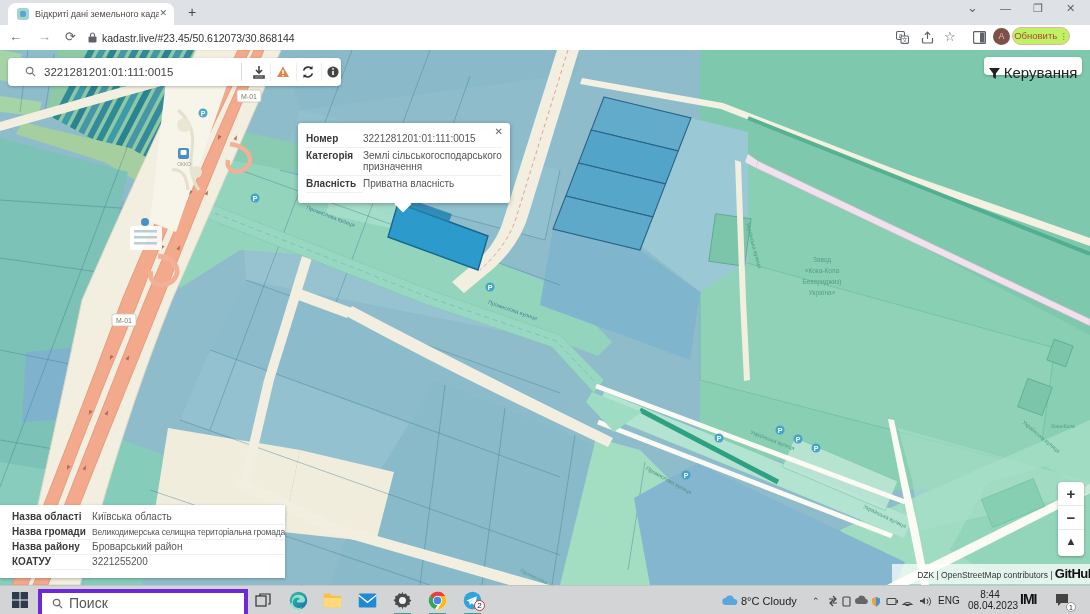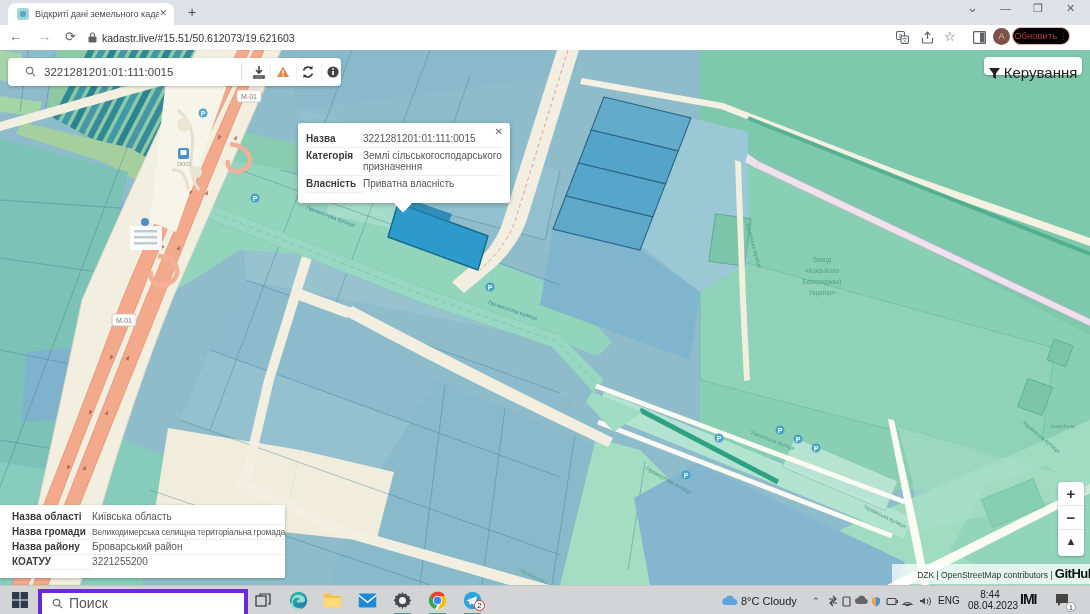--- a/index.html
+++ b/index.html
@@ -11,21 +11,21 @@
 #tab .fav { position:absolute; left:9px; top:5px; width:12px; height:12px; border-radius:3px; background:#9fd6d4; }
 #tab .fav:after { content:""; position:absolute; left:3px; top:3px; width:6px; height:6px; background:#5aa7c9; border-radius:2px; }
 #tab .ttl { position:absolute; left:27px; top:6px; font-size:9px; color:#4a4a4a; width:124px; overflow:hidden; white-space:nowrap; }
 #tab .x { position:absolute; right:7px; top:5px; font-size:9px; color:#5f6368; }
 #newtab { position:absolute; left:188px; top:4px; font-size:14px; color:#45494d; }
 .wbtn { position:absolute; top:2px; color:#5f6368; font-size:11px; }
 #toolbar { position:absolute; top:25px; left:0; width:1090px; height:25px; background:#fff; }
 .tbico { position:absolute; top:4px; color:#5f6368; font-size:13px; }
 #url { position:absolute; left:102px; top:7px; font-size:10.5px; color:#333; }
 #avatar { position:absolute; left:993px; top:28px; width:17px; height:17px; border-radius:50%; background:#7d5048; color:#d9c2bc; font-size:9px; text-align:center; line-height:17px; }
-#refresh { position:absolute; left:1012px; top:27px; width:58px; height:18px; background:#000000; border:1px solid #ecaea7; border-radius:9px; color:#b04238; font-size:9.5px; text-align:center; line-height:16px; }
+#refresh { position:absolute; left:1012px; top:27px; width:58px; height:18px; background:#bef264; border:1px solid #ecaea7; border-radius:9px; color:#b04238; font-size:9.5px; text-align:center; line-height:16px; }
 
 #mapwrap { position:absolute; top:50px; left:0; width:1090px; height:535px; }
 #searchbox { position:absolute; top:58px; left:8px; width:333px; height:28px; background:#fff; border-radius:4px; box-shadow:0 1px 3px rgba(0,0,0,.25); z-index:5; }
 #searchbox .q { position:absolute; left:17px; top:8px; width:11px; height:11px; }
 #searchbox .txt { position:absolute; left:36px; top:8px; font-size:11.5px; color:#444; }
 #searchbox .sep { position:absolute; left:233px; top:5px; width:1px; height:18px; background:#ddd; }
 #kerv { position:absolute; top:57px; left:984px; width:98px; height:18px; background:#fff; border-radius:4px; box-shadow:0 1px 3px rgba(0,0,0,.25); font-size:15px; color:#222; text-align:center; line-height:31px; z-index:5; }
 #popup { position:absolute; top:123px; left:298px; width:212px; height:80px; background:#fff; border-radius:3px; box-shadow:0 1px 5px rgba(0,0,0,.3); z-index:5; font-size:10px; color:#333; }
 #popup:after { content:""; position:absolute; left:99px; bottom:-7px; width:12px; height:12px; background:#fff; transform:rotate(45deg); }
 #popup .x { position:absolute; right:7px; top:3px; font-size:10px; color:#666; }
@@ -67,21 +67,21 @@
   </div>
 
   <div id="toolbar">
     <span class="tbico" style="left:9px;">←</span>
     <span class="tbico" style="left:38px;color:#9aa0a6;">→</span>
     <span class="tbico" style="left:65px;">⟳</span>
     <svg style="position:absolute;left:88px;top:7px;" width="9" height="11" viewBox="0 0 9 11">
         <rect x="0.5" y="4.5" width="8" height="6" rx="1" fill="#5f6368"></rect>
         <path d="M2.5 4.5V3a2 2 0 0 1 4 0v1.5" fill="none" stroke="#5f6368" stroke-width="1.2"></path>
       </svg>
-    <span id="url">kadastr.live/#15.51/50.612073/19.621603</span>
+    <span id="url">kadastr.live/#23.45/50.612073/30.868144</span>
     <svg style="position:absolute;left:896px;top:6px;" width="13" height="13" viewBox="0 0 13 13">
         <rect x="0.5" y="0.5" width="8" height="8" rx="1.5" fill="none" stroke="#5f6368" stroke-width="1.1"></rect>
         <text x="4.5" y="7" font-size="6.5" fill="#5f6368" text-anchor="middle">а</text>
         <rect x="5" y="5" width="7.5" height="7.5" rx="1.5" fill="#fff" stroke="#5f6368" stroke-width="1.1"></rect>
         <text x="8.8" y="11.2" font-size="6" fill="#5f6368" text-anchor="middle">文</text>
       </svg>
     <svg style="position:absolute;left:921px;top:6px;" width="13" height="13" viewBox="0 0 13 13">
         <path d="M1.5 7v4a1 1 0 0 0 1 1h8a1 1 0 0 0 1-1V7" fill="none" stroke="#5f6368" stroke-width="1.2"></path>
         <path d="M6.5 8V1.5M3.8 3.8L6.5 1l2.7 2.8" fill="none" stroke="#5f6368" stroke-width="1.2"></path>
       </svg>
@@ -305,21 +305,21 @@
       </svg>
   </div>
   <div id="kerv"><svg width="11" height="11" viewBox="0 0 12 12" style="vertical-align:-1px;">
         <path d="M0 0h12L7.5 6v6l-3-2V6z" fill="#222"></path>
       </svg> Керування</div>
   <div id="popup">
     <span class="x">✕</span>
     <table>
       <tbody>
           <tr>
-            <td class="l">Назва</td>
+            <td class="l">Номер</td>
             <td class="v">3221281201:01:111:0015</td>
           </tr>
       <tr>
             <td class="l">Категорія</td>
             <td class="v">Землі сільськогосподарського призначення</td>
           </tr>
       <tr>
             <td class="l">Власність</td>
             <td class="v" style="border-bottom:none;">Приватна власність</td>
           </tr>

